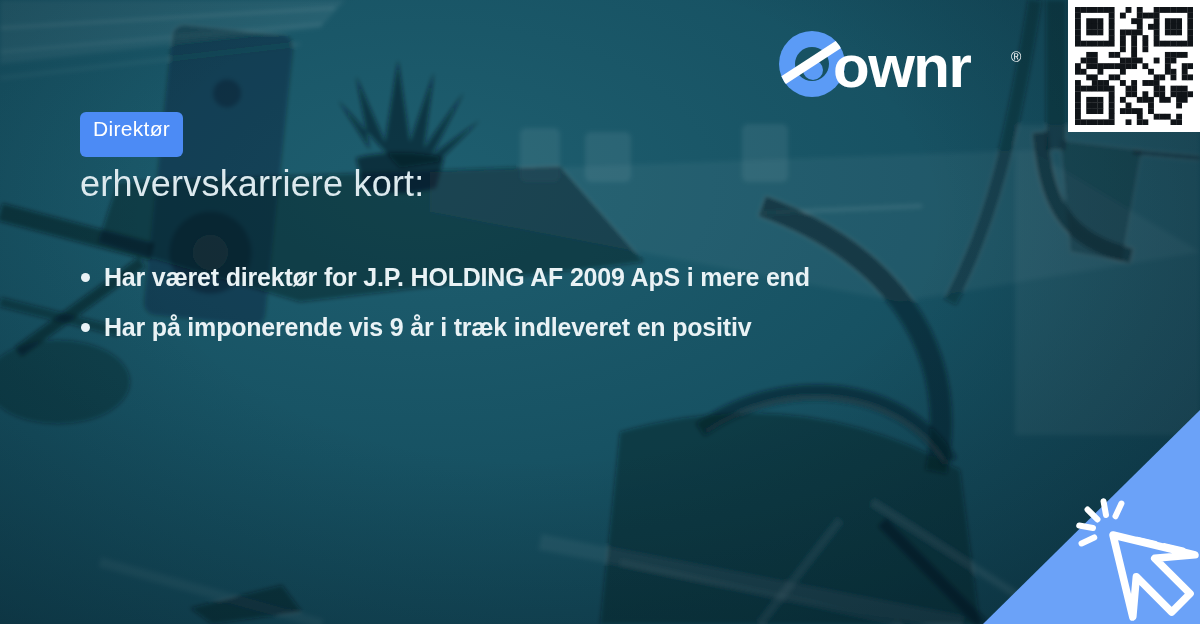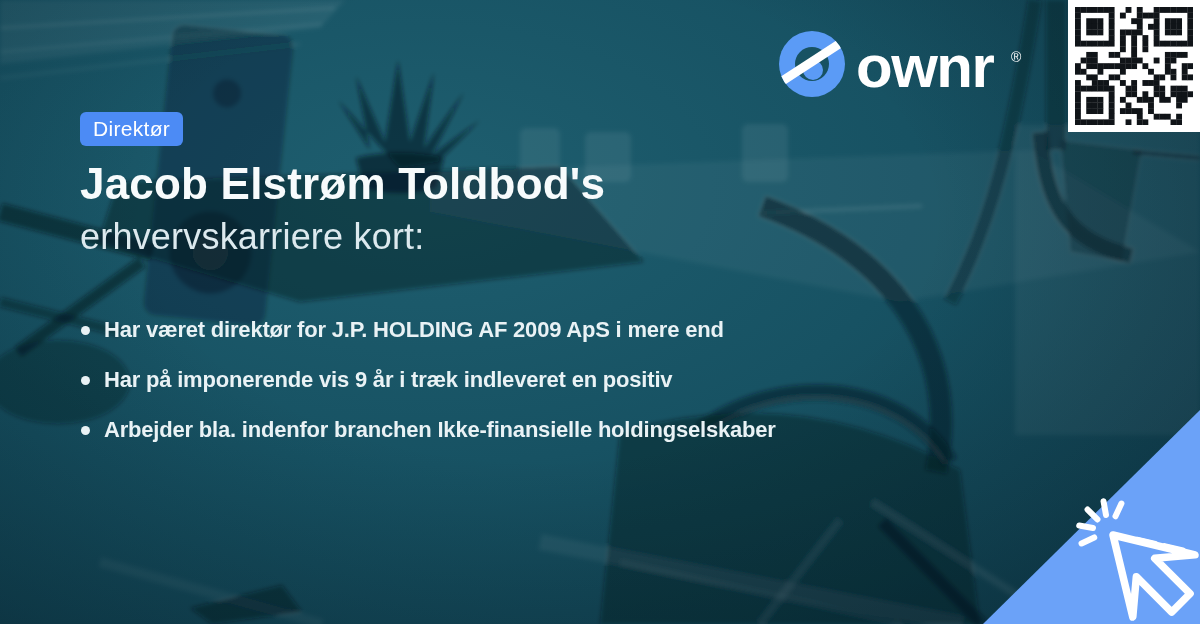--- a/index.html
+++ b/index.html
@@ -6,38 +6,38 @@
   .card{
     position:relative;width:1200px;height:624px;overflow:hidden;
     font-family:"Liberation Sans","DejaVu Sans",sans-serif;
     background:radial-gradient(ellipse at 35% 30%, #1e5e6f 0%, #175263 45%, #134656 78%, #0f3c4b 100%);
   }
   .photo{position:absolute;left:0;top:0;width:1200px;height:624px;}
   .vignette{position:absolute;left:0;top:0;width:1200px;height:624px;pointer-events:none;
     background:radial-gradient(ellipse at 45% 35%, rgba(0,0,0,0) 42%, rgba(2,22,32,0.38) 100%);}
   
   .logo-icon{position:absolute;left:778px;top:30px;width:68px;height:68px;}
-  .wordmark{position:absolute;left:856px;top:37px;font-size:60px;line-height:60px;
+  .wordmark{position:absolute;left:833px;top:37px;font-size:60px;line-height:60px;
     font-weight:bold;letter-spacing:-1.5px;color:var(--white,#fff);}
   .regmark{position:absolute;left:1011px;top:49px;font-size:14px;color:var(--white,#fff);}
   
   .qr{position:absolute;right:0;top:0;width:132px;height:132px;background:var(--white,#fff);
     box-sizing:border-box;padding:7px;}
   .qr svg{display:block;width:118px;height:118px;}
   
   .content{position:absolute;left:80px;top:112px;width:880px;color:var(--text_primary,#f7fbfc);}
-  .badge{display:inline-block;height:34px;line-height:34px;padding:0 13px;border-radius:6px;
+  .badge{display:inline-block;height:45px;line-height:34px;padding:0 13px;border-radius:6px;
     background:var(--badge_blue,#4c8bf5);color:var(--white,#fff);font-size:21px;letter-spacing:.3px;}
   h1.title{margin:12px 0 0;font-size:44px;line-height:52px;font-weight:bold;
     letter-spacing:.2px;color:var(--text_primary,#f7fbfc);}
   h2.subtitle{margin:4px 0 0;font-size:36px;line-height:46px;font-weight:normal;
     letter-spacing:.2px;color:var(--text_secondary,#dce9ee);}
   ul.bullets{list-style:none;margin:50px 0 0;padding:0;}
   ul.bullets li{position:relative;padding-left:24px;margin:0 0 10px;}
-  ul.bullets .bl{font-size:22px;line-height:40px;font-weight:bold;letter-spacing:-0.2px;
+  ul.bullets .bl{font-size:25px;line-height:40px;font-weight:bold;letter-spacing:-0.2px;
     color:var(--text_bullets,#e9f2f5);}
   .dot{position:absolute;left:1px;top:16px;width:9px;height:9px;border-radius:50%;
     background:var(--text_bullets,#e9f2f5);}
   
   .corner{position:absolute;left:980px;top:404px;width:220px;height:220px;}
   .corner polygon{fill:var(--triangle_blue,#6ba2f8);}
 </style>
 </head>
 <body>
 
@@ -346,34 +346,29 @@
           <rect x="61.81" y="112.38" width="5.87" height="5.87"></rect>
           <rect x="67.43" y="112.38" width="5.87" height="5.87"></rect>
           <rect x="95.52" y="112.38" width="5.87" height="5.87"></rect>
           <rect x="101.14" y="112.38" width="5.87" height="5.87"></rect>
         </g>
       </svg>
   </div>
 
   <div class="content">
     <span class="badge">Direktør</span>
-    <h1 class="title">Jacob Elstrøm Toldbod's</h1>
     <h2 class="subtitle">erhvervskarriere kort:</h2>
     <ul class="bullets">
       <li>
         <span class="dot"></span>
         <div class="bl">Har været direktør for J.P. HOLDING AF 2009 ApS i mere end</div>
       </li>
       <li>
         <span class="dot"></span>
         <div class="bl">Har på imponerende vis 9 år i træk indleveret en positiv</div>
-      </li>
-      <li>
-        <span class="dot"></span>
-        <div class="bl">Arbejder bla. indenfor branchen Ikke-finansielle holdingselskaber</div>
       </li>
     </ul>
   </div>
 
   <svg class="corner" viewBox="0 0 220 220">
     <polygon points="220,6 220,220 3,220" fill="#6ba2f8"></polygon>
     <g transform="translate(133,131) rotate(225)" stroke="#ffffff" fill="none">
       <path d="M0 0 L-72 -44 L-46 -13 L-96 -13 L-96 13 L-46 13 L-72 44 Z" stroke-width="7.5" stroke-linejoin="round"></path>
       <path d="M-20 14 L-36 24" stroke-width="5" stroke-linecap="round"></path>
       <path d="M-44 29 L-60 39" stroke-width="5" stroke-linecap="round"></path>

